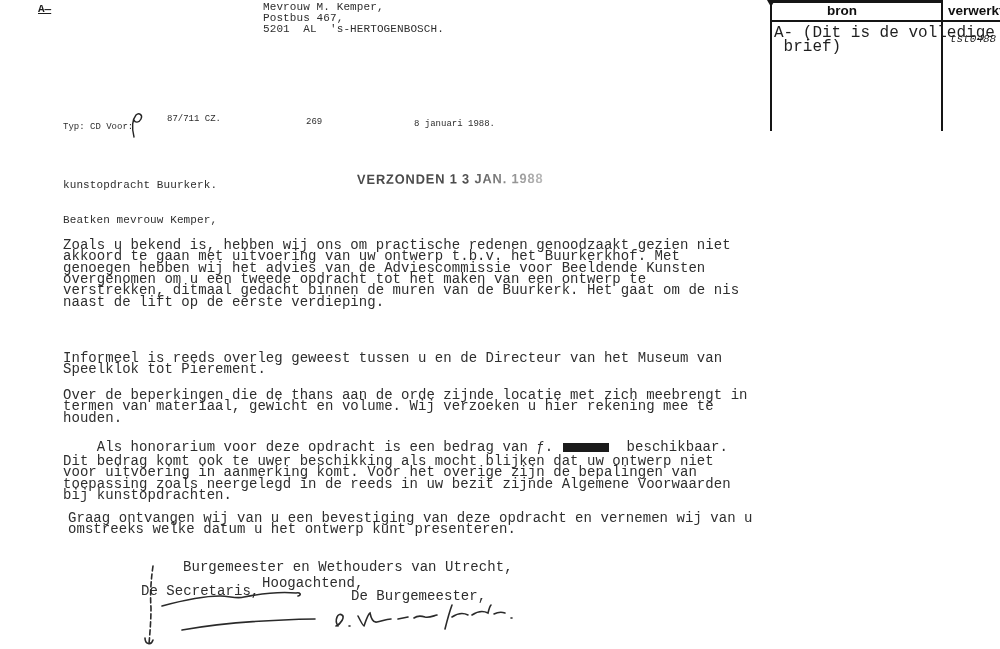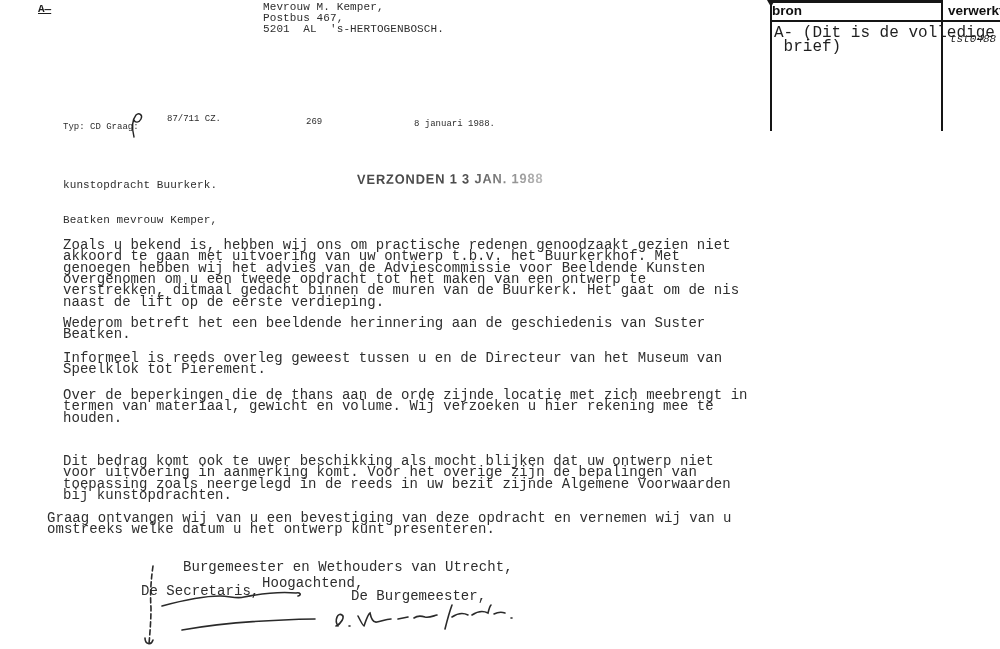--- a/index.html
+++ b/index.html
@@ -49,60 +49,61 @@
   <div class="abs t-small" style="left:263px; top:2px;">Mevrouw M. Kemper,
 Postbus 467,
 5201  AL  's-HERTOGENBOSCH.</div>
 
   <div>
     <div class="arrow-down" style="left:767px; top:0;"></div>
     <div class="vline" style="left:770px; top:0; width:2px; height:131px;"></div>
     <div class="hline" style="left:770px; top:0; width:173px; height:3px;"></div>
     <div class="vline" style="left:941px; top:0; width:2px; height:131px;"></div>
     <div class="hline" style="left:770px; top:20px; width:230px; height:2px;"></div>
-    <div class="abs form-header" style="left:772px; top:3px; width:140px; ">bron</div>
+    <div class="abs form-header" style="left:772px; top:3px; width:140px; text-align:center;">bron</div>
     <div class="abs form-header" style="left:948px; top:3px;">verwerkt</div>
     <div class="abs form-value-bron" style="left:774px; top:27px;">A- (Dit is de volledige
  brief)</div>
     <div class="abs form-value-verwerkt" style="left:950px; top:33px;font-style:italic;">tst0488</div>
   </div>
 
-  <div class="abs t-mid" style="left:63px; top:122px;">Typ: CD Graag:</div>
+  <div class="abs t-mid" style="left:63px; top:122px;">Typ: CD Voor:</div>
   <svg class="mark" style="position:absolute; left:129px; top:111px;" width="16" height="28" viewBox="0 0 16 28">
     <path d="M5,26 C3,18 3,9 7,4 C10,1 14,4 12,8 C10,12 6,12 5,9"></path>
   </svg>
   <div class="abs t-mid" style="left:167px; top:114px;">87/711 CZ.</div>
   <div class="abs t-mid" style="left:306px; top:117px;">269</div>
   <div class="abs t-mid" style="left:414px; top:119px;">8 januari 1988.</div>
 
   <div class="abs t-small" style="left:63px; top:180px;">kunstopdracht Buurkerk.</div>
   <div class="abs stamp" style="left:357px; top:172px;">VERZONDEN 1 3 JAN. 1988</div>
 
   <div class="abs t-small" style="left:63px; top:215px;">Beatken mevrouw Kemper,</div>
 
   <div class="abs t-body" style="left:63px; top:240px;">Zoals u bekend is, hebben wij ons om practische redenen genoodzaakt gezien niet
 akkoord te gaan met uitvoering van uw ontwerp t.b.v. het Buurkerkhof. Met
 genoegen hebben wij het advies van de Adviescommissie voor Beeldende Kunsten
 overgenomen om u een tweede opdracht tot het maken van een ontwerp te
 verstrekken, ditmaal gedacht binnen de muren van de Buurkerk. Het gaat om de nis
 naast de lift op de eerste verdieping.</div>
-  <div class="abs t-body" style="left:63px; top:318px;">Wederom betreft het een beeldende herinnering aan de geschiedenis van Suster
-Beatken.</div>
   <div class="abs t-body" style="left:63px; top:353px;">Informeel is reeds overleg geweest tussen u en de Directeur van het Museum van
 Speelklok tot Pierement.</div>
   <div class="abs t-body" style="left:63px; top:390px;">Over de beperkingen die de thans aan de orde zijnde locatie met zich meebrengt in
 termen van materiaal, gewicht en volume. Wij verzoeken u hier rekening mee te
 houden.</div>
 
+  <div class="abs t-body" style="left:63px; top:431px;">
+    <span>Als honorarium voor deze opdracht is een bedrag van ƒ. </span><span class="redaction"></span><span>  beschikbaar.</span>
+  </div>
 
   <div class="abs t-body" style="left:63px; top:456px;">Dit bedrag komt ook te uwer beschikking als mocht blijken dat uw ontwerp niet
 voor uitvoering in aanmerking komt. Voor het overige zijn de bepalingen van
 toepassing zoals neergelegd in de reeds in uw bezit zijnde Algemene Voorwaarden
 bij kunstopdrachten.</div>
-  <div class="abs t-body" style="left:47px; top:513px;font-family:Liberation Mono, monospace;">Graag ontvangen wij van u een bevestiging van deze opdracht en vernemen wij van u
+  <div class="abs t-body" style="left:68px; top:513px;font-family:Liberation Mono, monospace;">Graag ontvangen wij van u een bevestiging van deze opdracht en vernemen wij van u
 omstreeks welke datum u het ontwerp kunt presenteren.</div>
 
   <div class="abs t-body" style="left:262px; top:562px;margin-top:16px;">Hoogachtend,</div>
   <div class="abs t-body" style="left:183px; top:562px;">Burgemeester en Wethouders van Utrecht,</div>
   <div class="abs t-body" style="left:141px; top:586px;">De Secretaris,</div>
   <div class="abs t-body" style="left:351px; top:591px;">De Burgemeester,</div>
 
   <svg class="sig" style="position:absolute; left:136px; top:558px;" width="200" height="92" viewBox="0 0 200 92">
     <path d="M17,8 C15,22 14,36 15,50 C15,62 14,74 13,86" stroke-dasharray="5 3"></path>
     <path d="M9,80 C9,86 15,88 17,82"></path>

